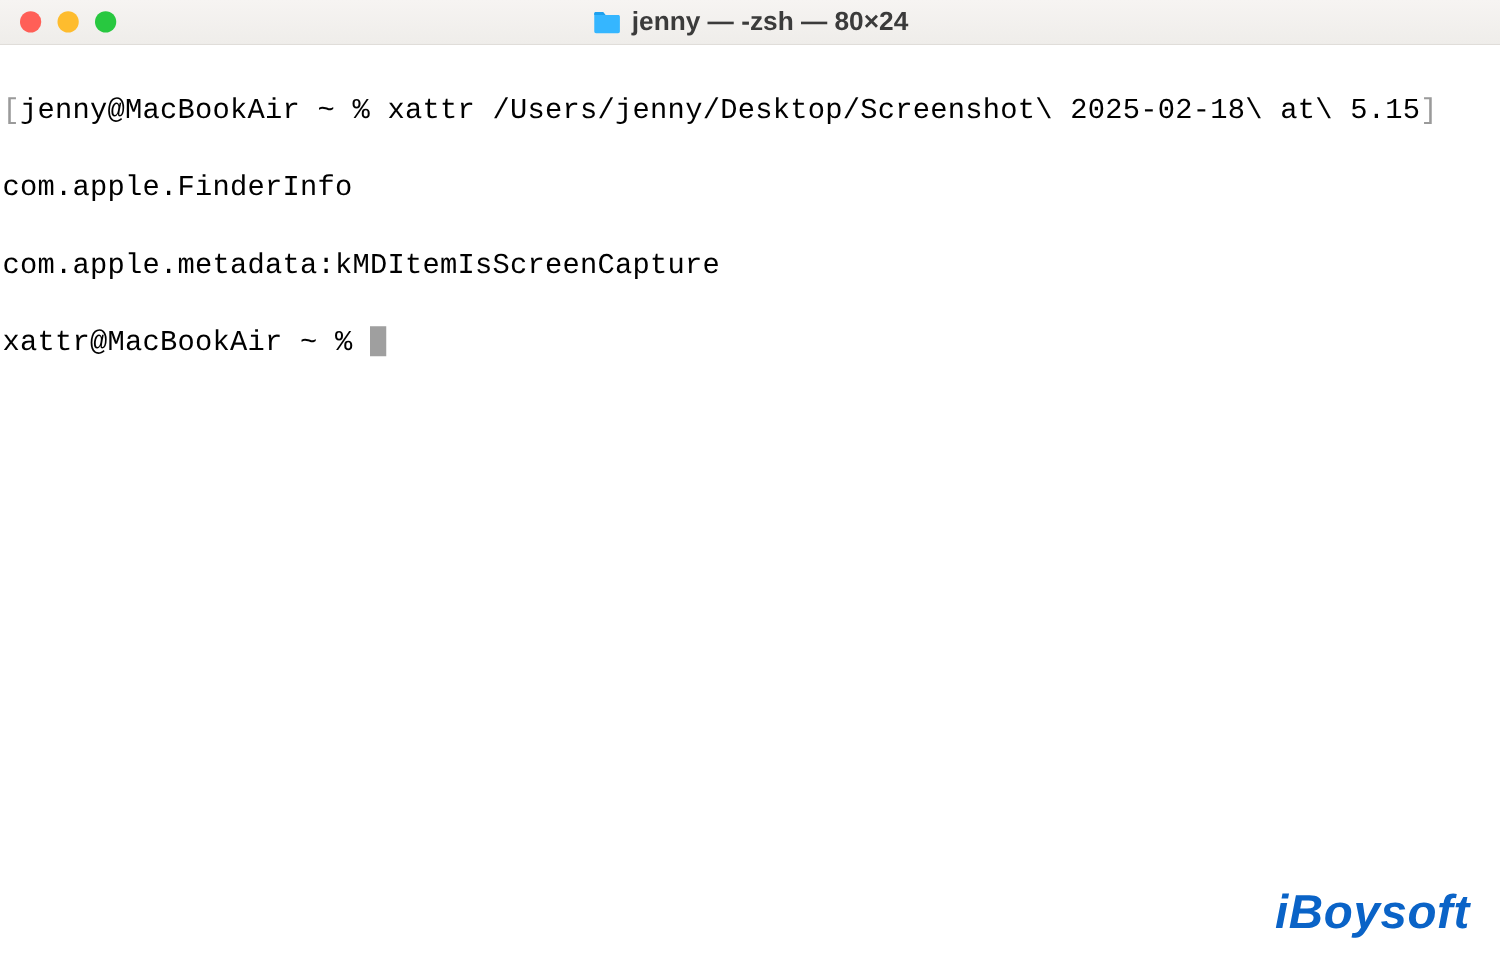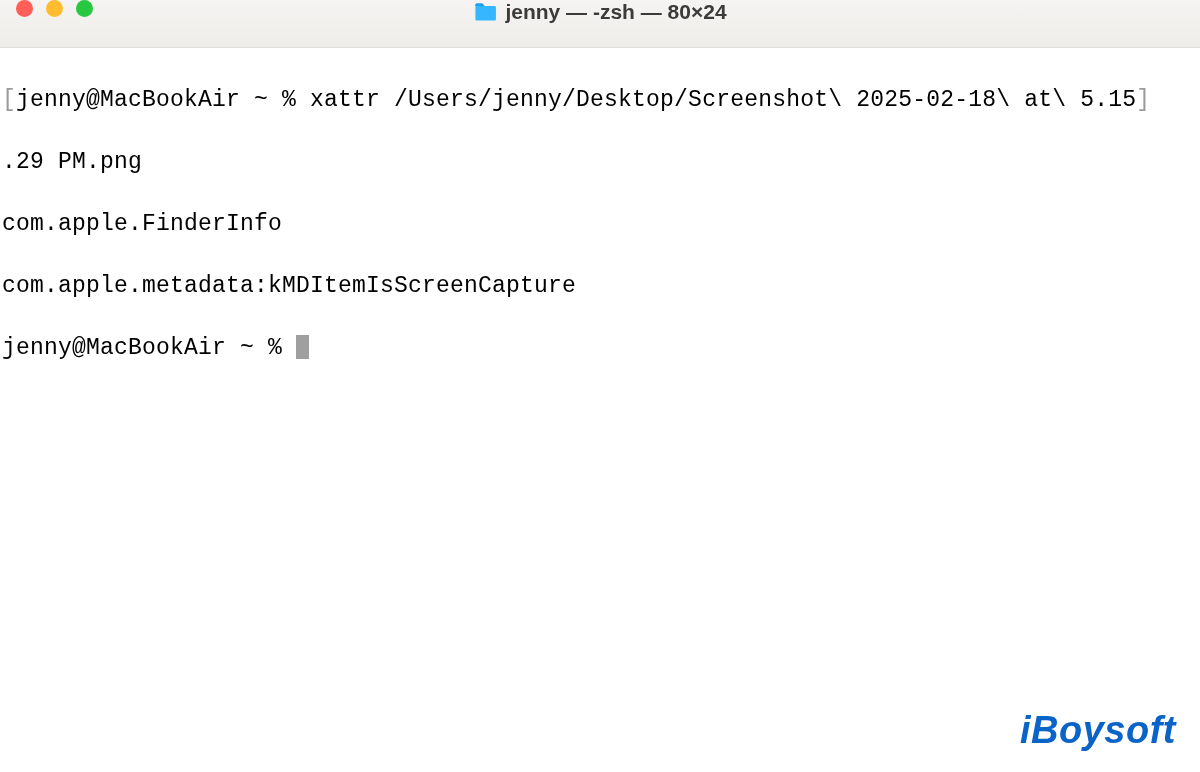--- a/index.html
+++ b/index.html
@@ -10,25 +10,25 @@
     body {
       width: 1200px;
       height: 772px;
       background: #ffffff;
       font-family: "SF Mono", Menlo, Monaco, "Courier New", monospace;
       position: relative;
       overflow: hidden;
     }
     .title-bar {
       width: 100%;
-      height: 48px;
+      height: 36px;
       background: linear-gradient(to bottom, #f6f4f2, #efedea);
       border-bottom: 1px solid #e0ddd9;
       display: flex;
-      align-items: flex-start;
+      align-items: center;
       padding: 0 16px;
       position: relative;
     }
     .traffic-lights {
       display: flex;
       gap: 13px;
       align-items: center;
     }
     .traffic-light {
       width: 17px;
@@ -112,21 +112,20 @@
         <path d="M2 3 C2 2 2.5 1.5 3.5 1.5 L9 1.5 L11 4 L21 4 C22 4 22.5 4.5 22.5 5.5 L22.5 17 C22.5 18 22 18.5 21 18.5 L3.5 18.5 C2.5 18.5 2 18 2 17 Z" fill="#35b6ff"></path>
         <path d="M2 3 C2 2 2.5 1.5 3.5 1.5 L9 1.5 L11 4 L2 4 Z" fill="#1ea0ee"></path>
       </svg>
     </span>
     <span>jenny — -zsh — 80×24</span>
   </div>
 </div>
 
 <div class="terminal-area">
 <div class="term-line"><span class="bracket">[</span><span>jenny@MacBookAir ~ % xattr /Users/jenny/Desktop/Screenshot\ 2025-02-18\ at\ 5.15</span><span class="bracket">]</span></div>
-<div class="term-line">.29 PM.png</div>
 <div class="term-line">com.apple.FinderInfo</div>
 <div class="term-line">com.apple.metadata:kMDItemIsScreenCapture</div>
-<div class="term-line"><span>jenny@MacBookAir ~ % </span><span class="cursor"></span></div>
+<div class="term-line"><span>xattr@MacBookAir ~ % </span><span class="cursor"></span></div>
 </div>
 
 <div class="watermark">
   <span class="dot-i">iBoysoft</span>
 </div>
 
 </body></html>

